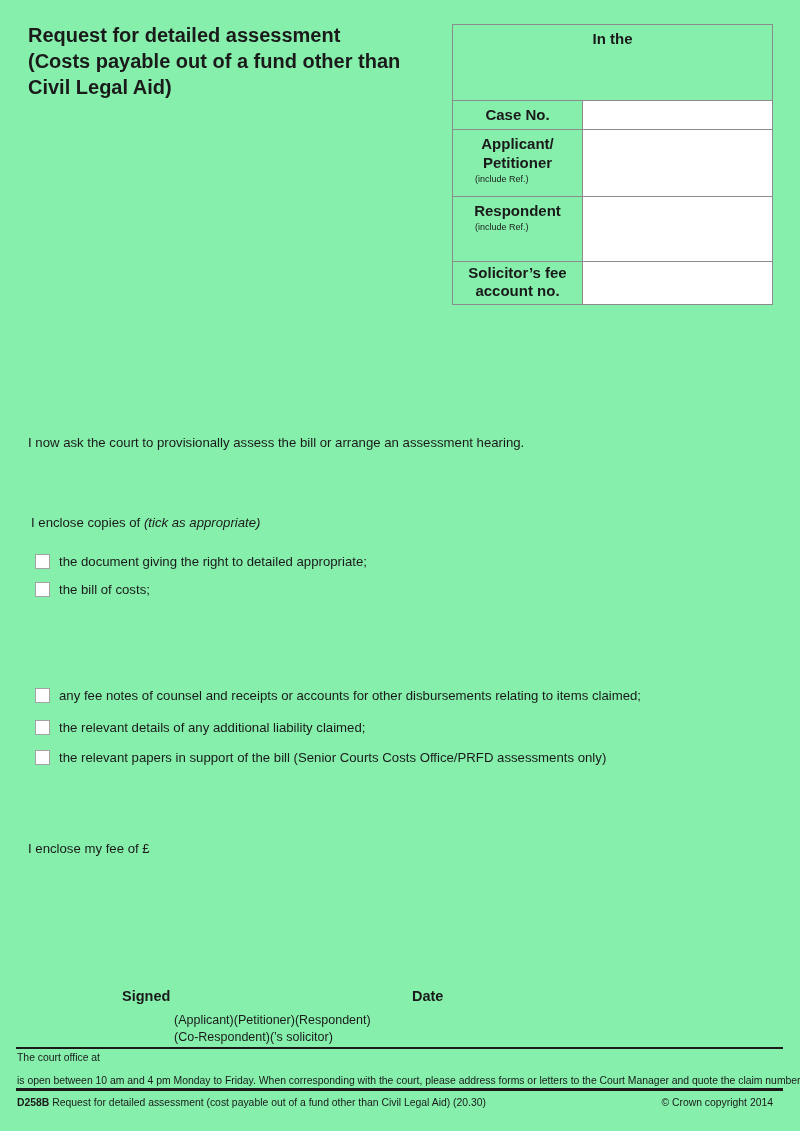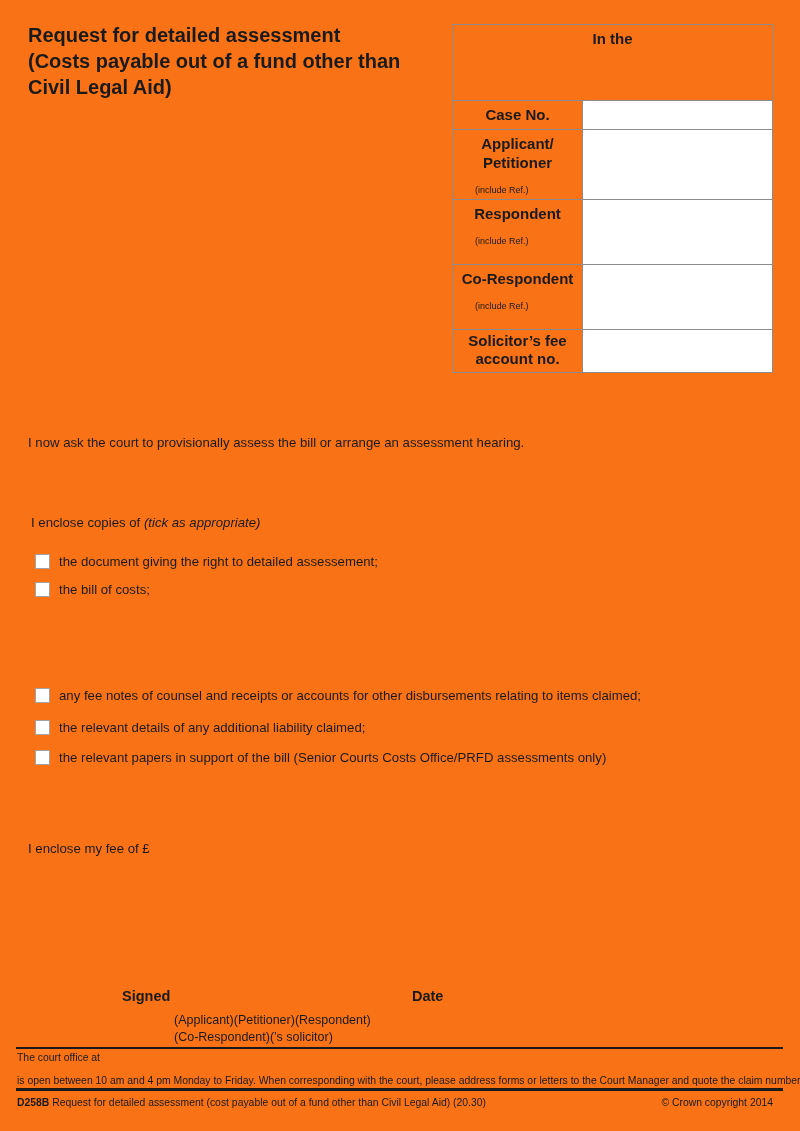--- a/index.html
+++ b/index.html
@@ -1,18 +1,18 @@
 <!DOCTYPE html>
 <html><head>
 <meta charset="utf-8">
 <style>
   html,body{margin:0;padding:0;background:#e8e8e8;}
   .page{
     position:relative;width:800px;height:1131px;margin:0 auto;
-    background:#f97316;overflow:hidden;
+    background:#86efac;overflow:hidden;
     font-family:"Liberation Sans","DejaVu Sans",sans-serif;
     color:#1a1a1a;
   }
   .title{
     position:absolute;left:28px;top:22px;width:430px;margin:0;
     font-size:20px;font-weight:bold;line-height:26px;
     white-space:pre-line;letter-spacing:0;
   }
   
   .case-table{
@@ -24,21 +24,21 @@
     padding:4px 8px;box-sizing:border-box;
   }
   .case-table col.c1{width:130px;}
   .case-table col.c2{width:190px;}
   .cell-label{
     font-size:15px;font-weight:bold;line-height:19px;
     white-space:pre-line;display:block;text-align:center;
   }
   .cell-note{
     font-size:9px;font-weight:normal;line-height:10px;display:block;
-    margin-top:13px;color:#1a1a1a;padding-left:14px;
+    margin-top:2px;color:#1a1a1a;padding-left:14px;
   }
   tr.r-inthe td{height:76px;}
   tr.r-case td{height:29px;padding-top:4px;}
   tr.r-appl td{height:67px;}
   tr.r-resp td{height:65px;}
   tr.r-cores td{height:65px;}
   tr.r-sol td{height:38px;padding-top:2px;}
   tr.r-sol .cell-label{line-height:18px;}
   td.val{background:#ffffff;}
   
@@ -117,44 +117,37 @@
       </td>
       <td class="val"></td>
     </tr>
     <tr class="r-resp">
       <td>
         <span class="cell-label">Respondent</span>
         <span class="cell-note">(include Ref.)</span>
       </td>
       <td class="val"></td>
     </tr>
-    <tr class="r-cores">
-      <td>
-        <span class="cell-label">Co-Respondent</span>
-        <span class="cell-note">(include Ref.)</span>
-      </td>
-      <td class="val"></td>
-    </tr>
     <tr class="r-sol">
       <td>
         <span class="cell-label">Solicitor’s fee
 account no.</span>
       </td>
       <td class="val"></td>
     </tr>
   </tbody>
     </table>
 
   <div class="bodyline request-line">I now ask the court to provisionally assess the bill or arrange an assessment hearing.</div>
 
   <div class="bodyline enclose-line"><span>I enclose copies of </span><span class="enclose-note">(tick as appropriate)</span></div>
 
   <div class="check-row" style="top:553px">
     <span class="checkbox"></span>
-    <span class="check-label">the document giving the right to detailed assessement;</span>
+    <span class="check-label">the document giving the right to detailed appropriate;</span>
   </div>
   <div class="check-row" style="top:581px">
     <span class="checkbox"></span>
     <span class="check-label">the bill of costs;</span>
   </div>
   <div class="check-row" style="top:687px">
     <span class="checkbox"></span>
     <span class="check-label">any fee notes of counsel and receipts or accounts for other disbursements relating to items claimed;</span>
   </div>
   <div class="check-row" style="top:719px">

